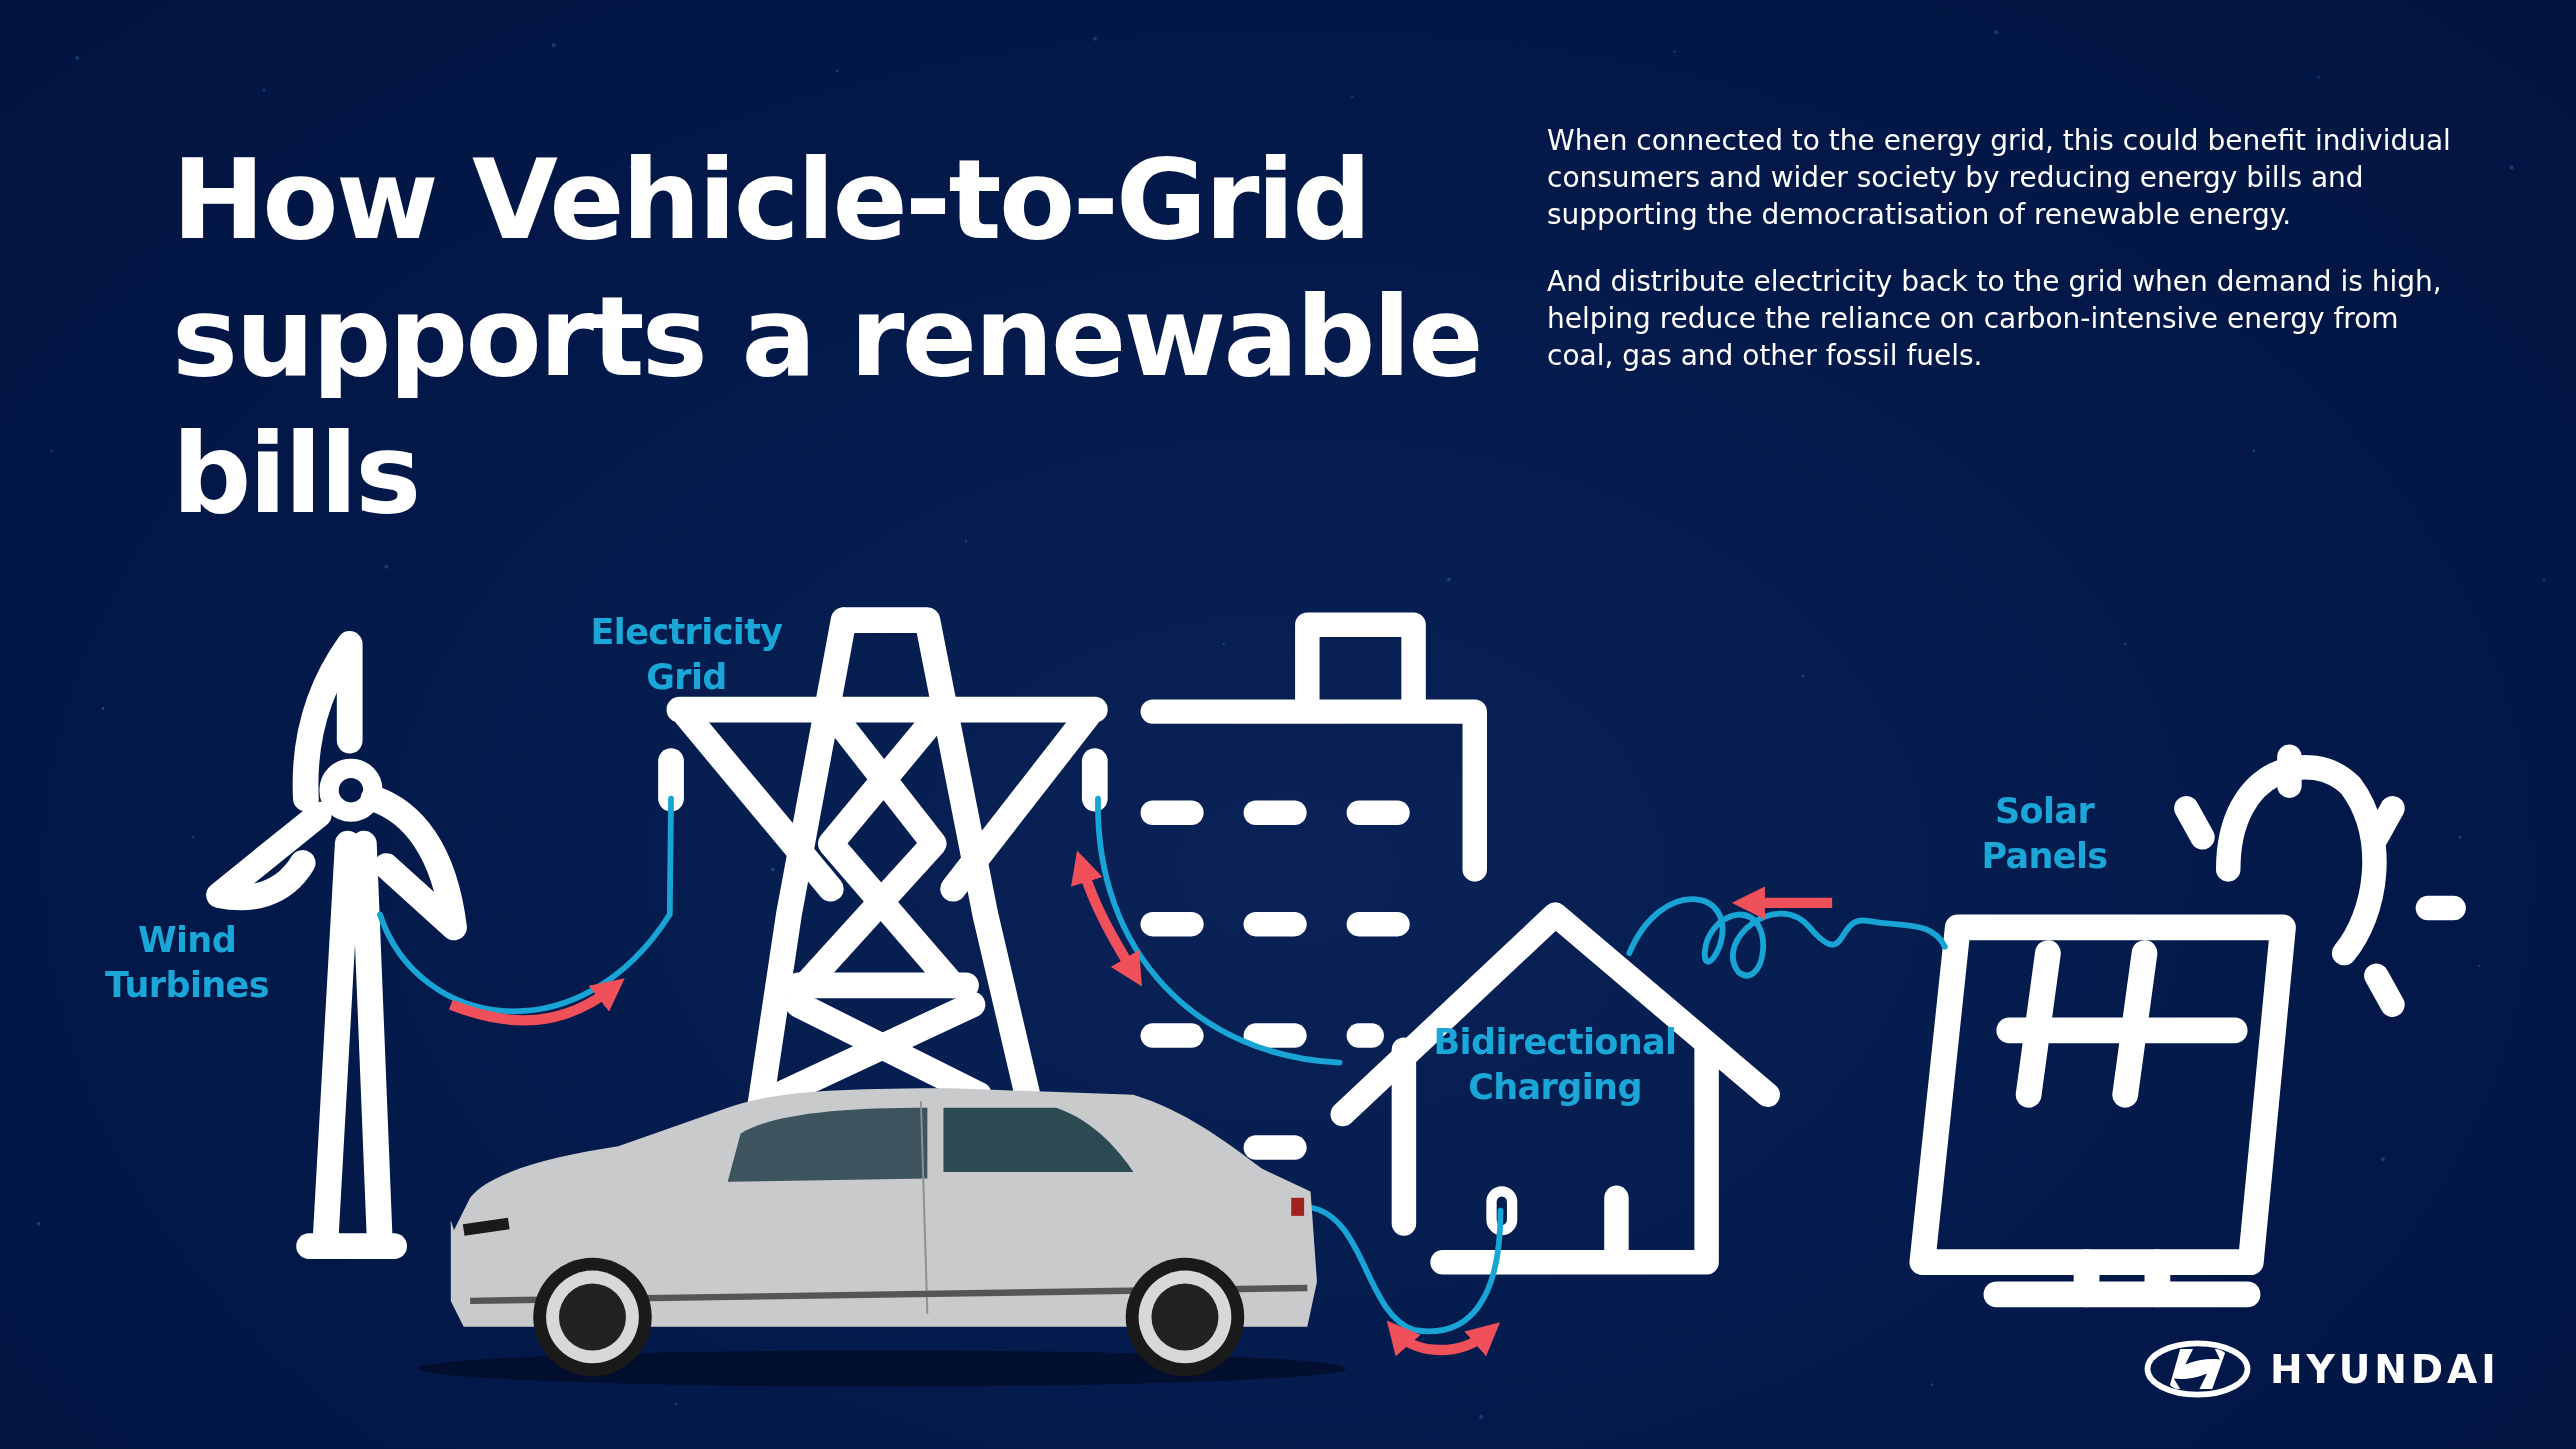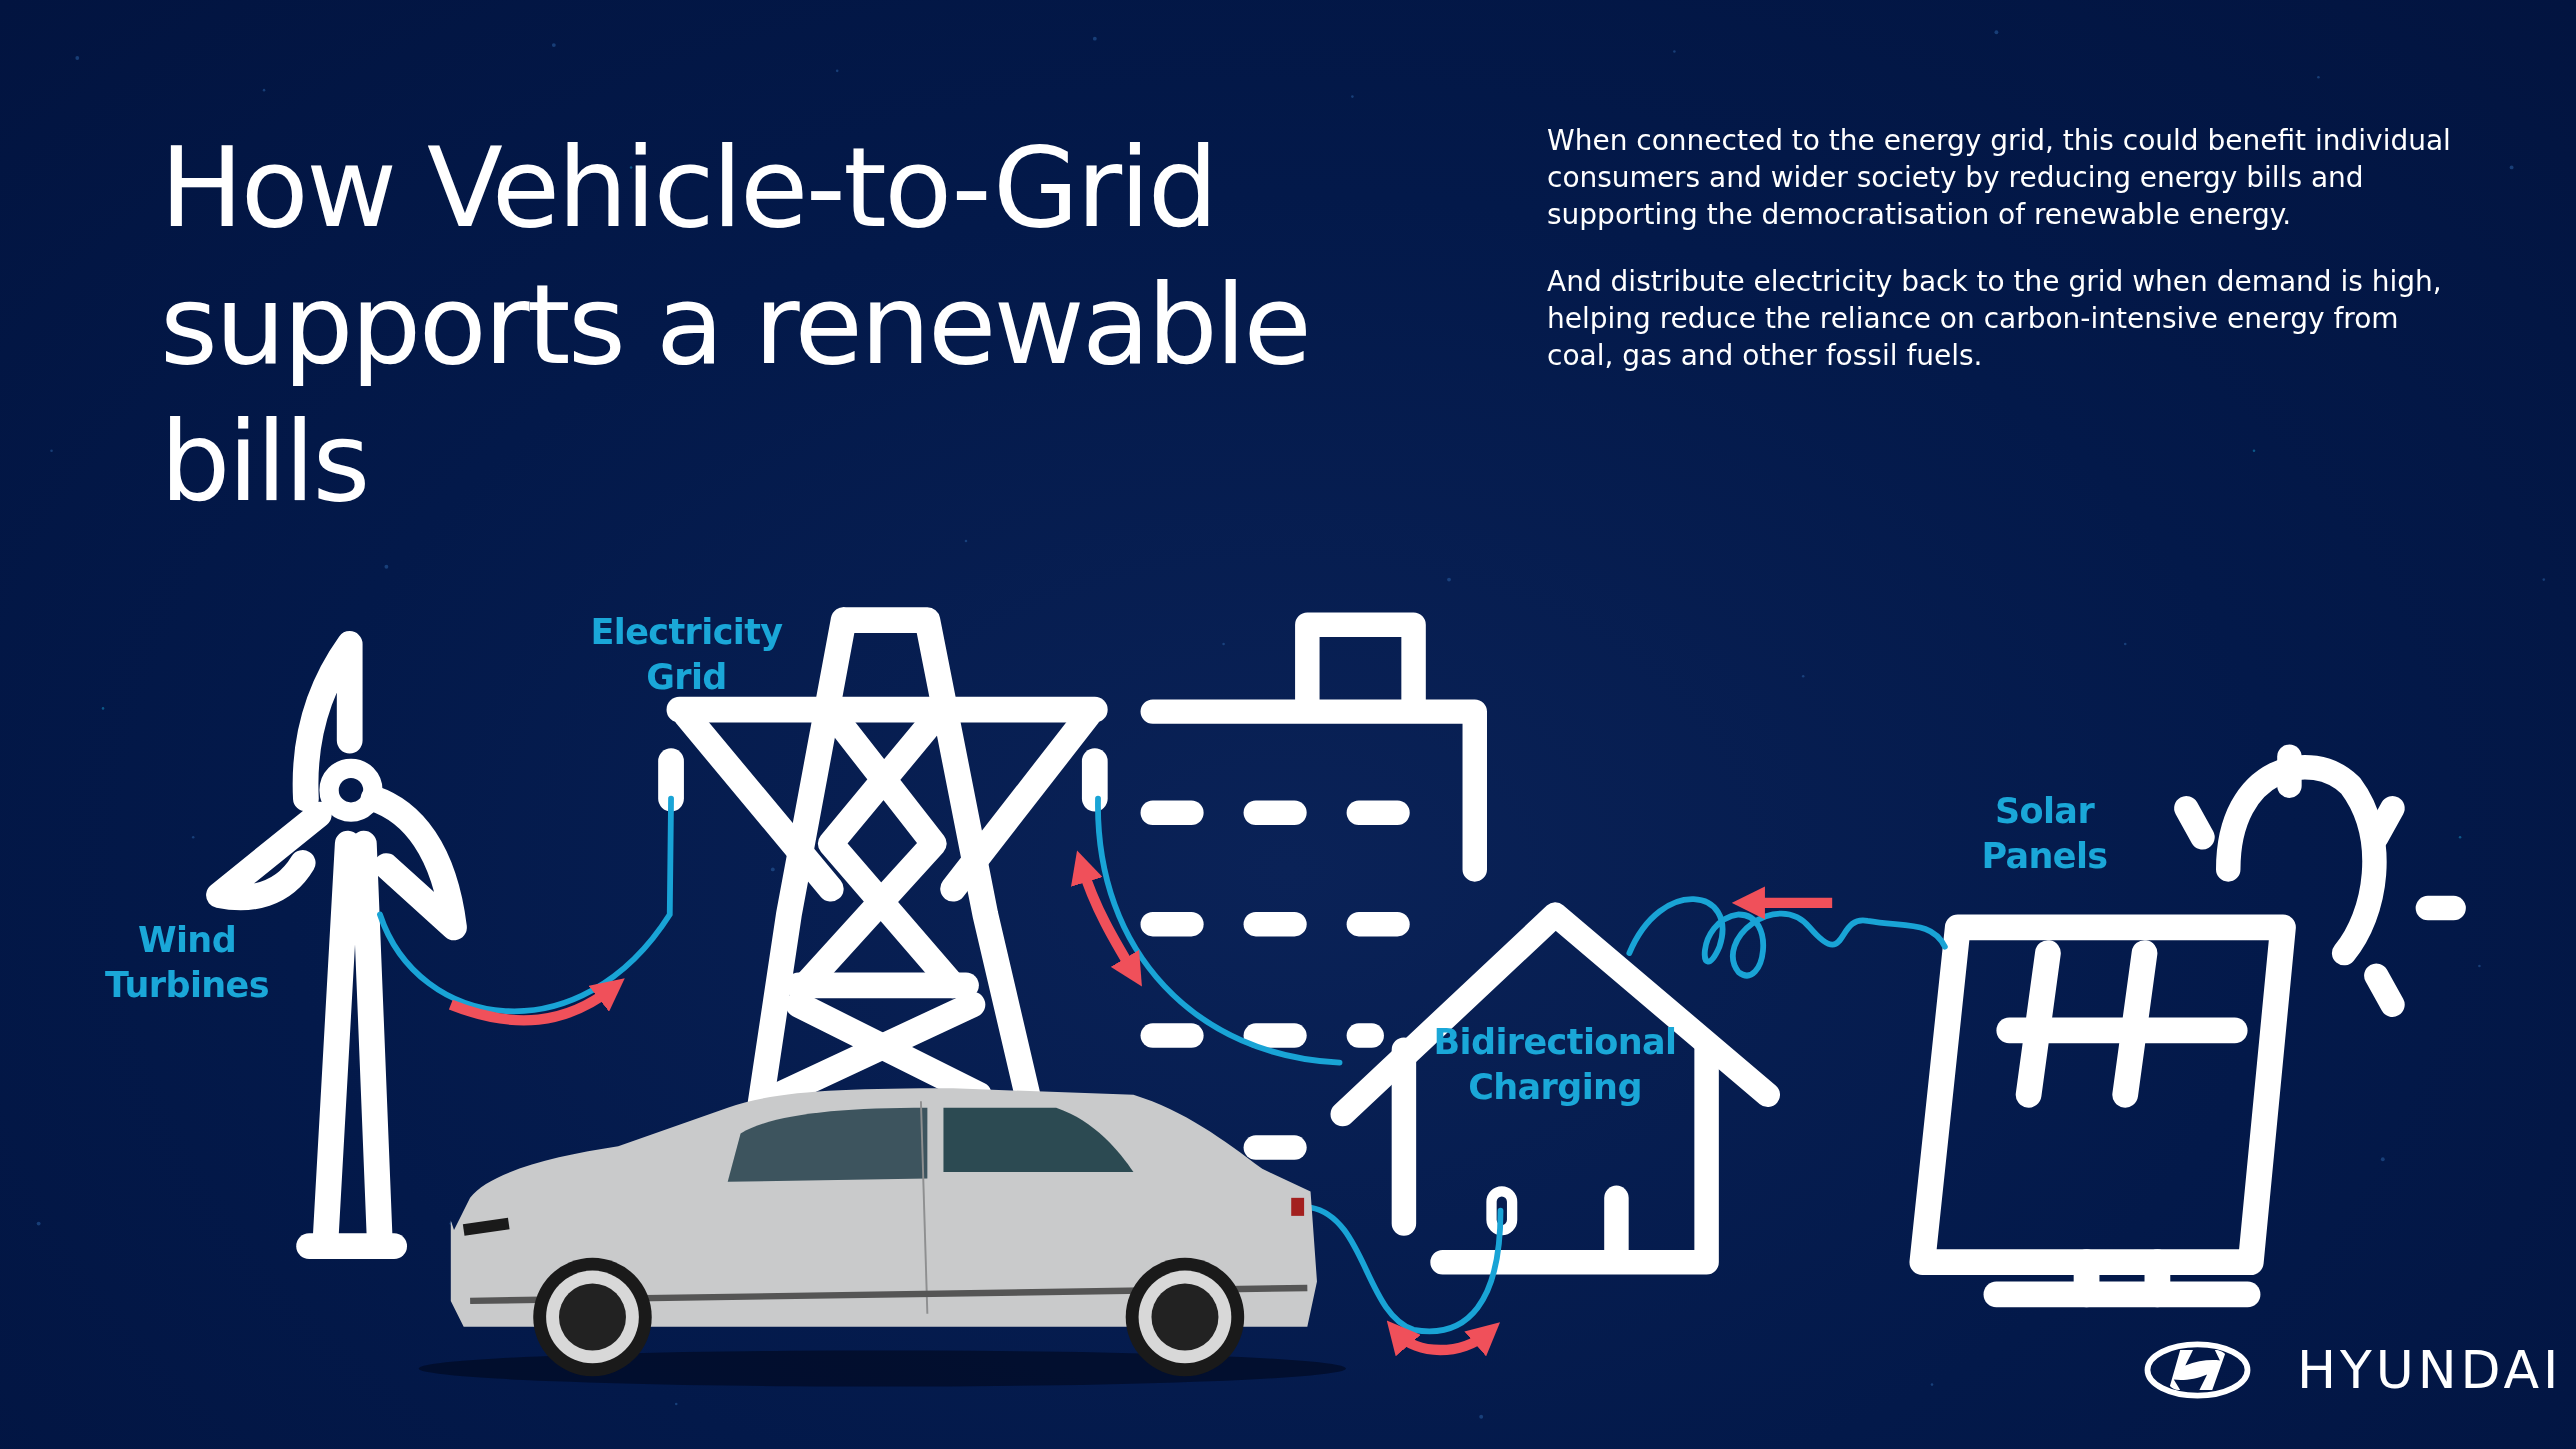--- a/index.html
+++ b/index.html
@@ -5,36 +5,36 @@
   html, body { margin:0; padding:0; }
   body { width:2576px; height:1449px; overflow:hidden; background:#031846; }
   .canvas {
     position:relative; width:2576px; height:1449px; overflow:hidden;
     background: radial-gradient(ellipse at 50% 60%, #0a2257 0%, #03194a 55%, #021440 100%);
     font-family:"DejaVu Sans", "Liberation Sans", sans-serif;
   }
   .stars { position:absolute; inset:0; }
   .title {
     position:absolute; left:160px; top:119px; width:1352px;
-    color:#ffffff; font-weight:normal; font-size:111px; line-height:137px;
-    letter-spacing:-2.6px; margin:0;
+    color:#ffffff; font-weight:bold; font-size:111px; line-height:137px;
+    letter-spacing:-2.6px; margin:12px;
   }
   .title span { display:block; }
   .body-text {
     position:absolute; left:1547px; top:122px; width:921px;
     color:#ffffff; font-size:28px; line-height:37px;
   }
   .body-text p { margin:0 0 30px 0; }
   .illus { position:absolute; left:0; top:0; }
   .label {
     position:absolute; color:#1aa7d8; font-weight:bold; font-size:35px;
     line-height:45px; text-align:center; letter-spacing:-0.6px;
   }
   .logo { position:absolute; left:2143px; top:1340px; display:flex; align-items:center; gap:18px; }
-  .logo-word { color:#fff; font-weight:normal; font-size:52px; letter-spacing:3.9px; font-family:"DejaVu Sans", sans-serif;margin-left:27px; }
+  .logo-word { color:#fff; font-weight:bold; font-size:39px; letter-spacing:3.9px; font-family:"DejaVu Sans", sans-serif; }
 </style>
 </head>
 <body>
 
 <div class="canvas">
 
   <svg class="stars" width="2576" height="1449" viewBox="0 0 4000 2250">
     <g fill="#2a5fa0" opacity="0.55">
       <circle cx="120" cy="90" r="3"></circle>
         <circle cx="410" cy="140" r="2"></circle>

